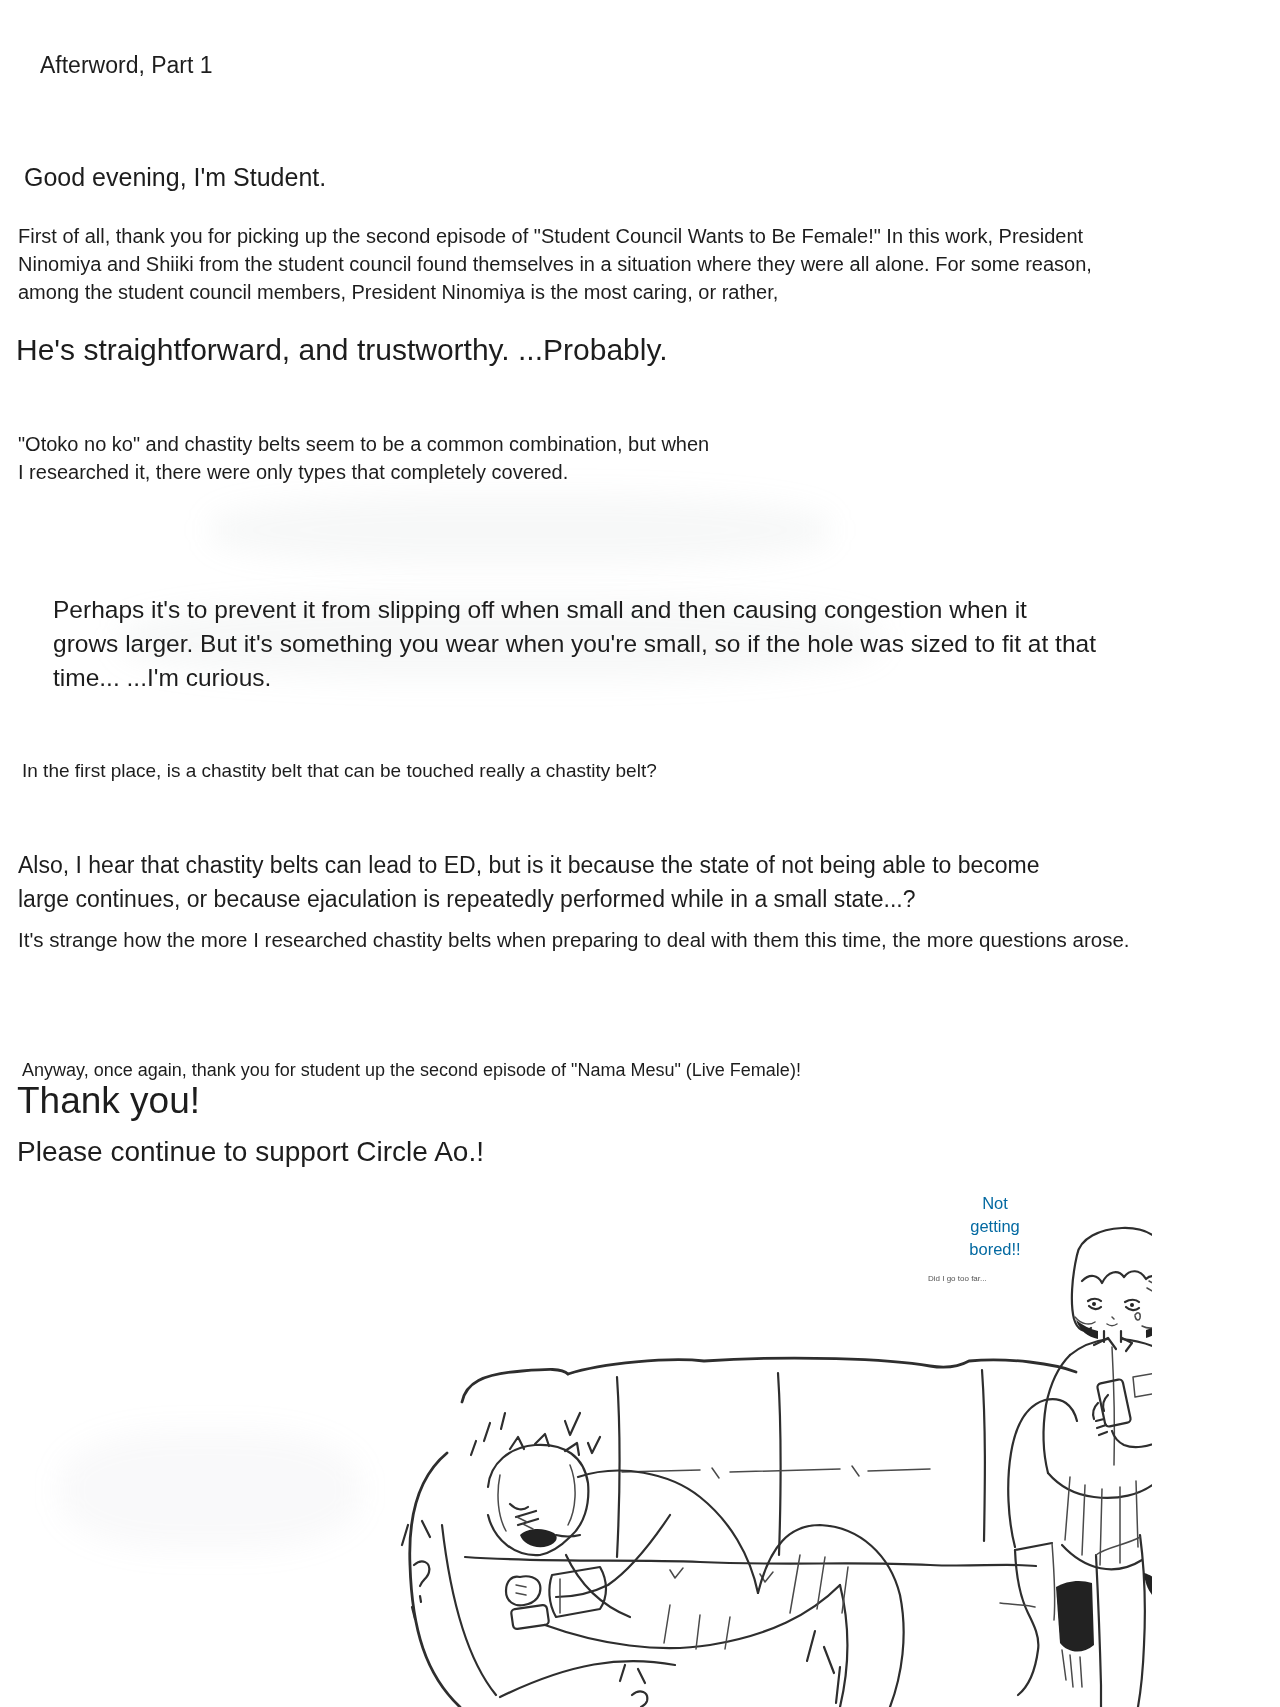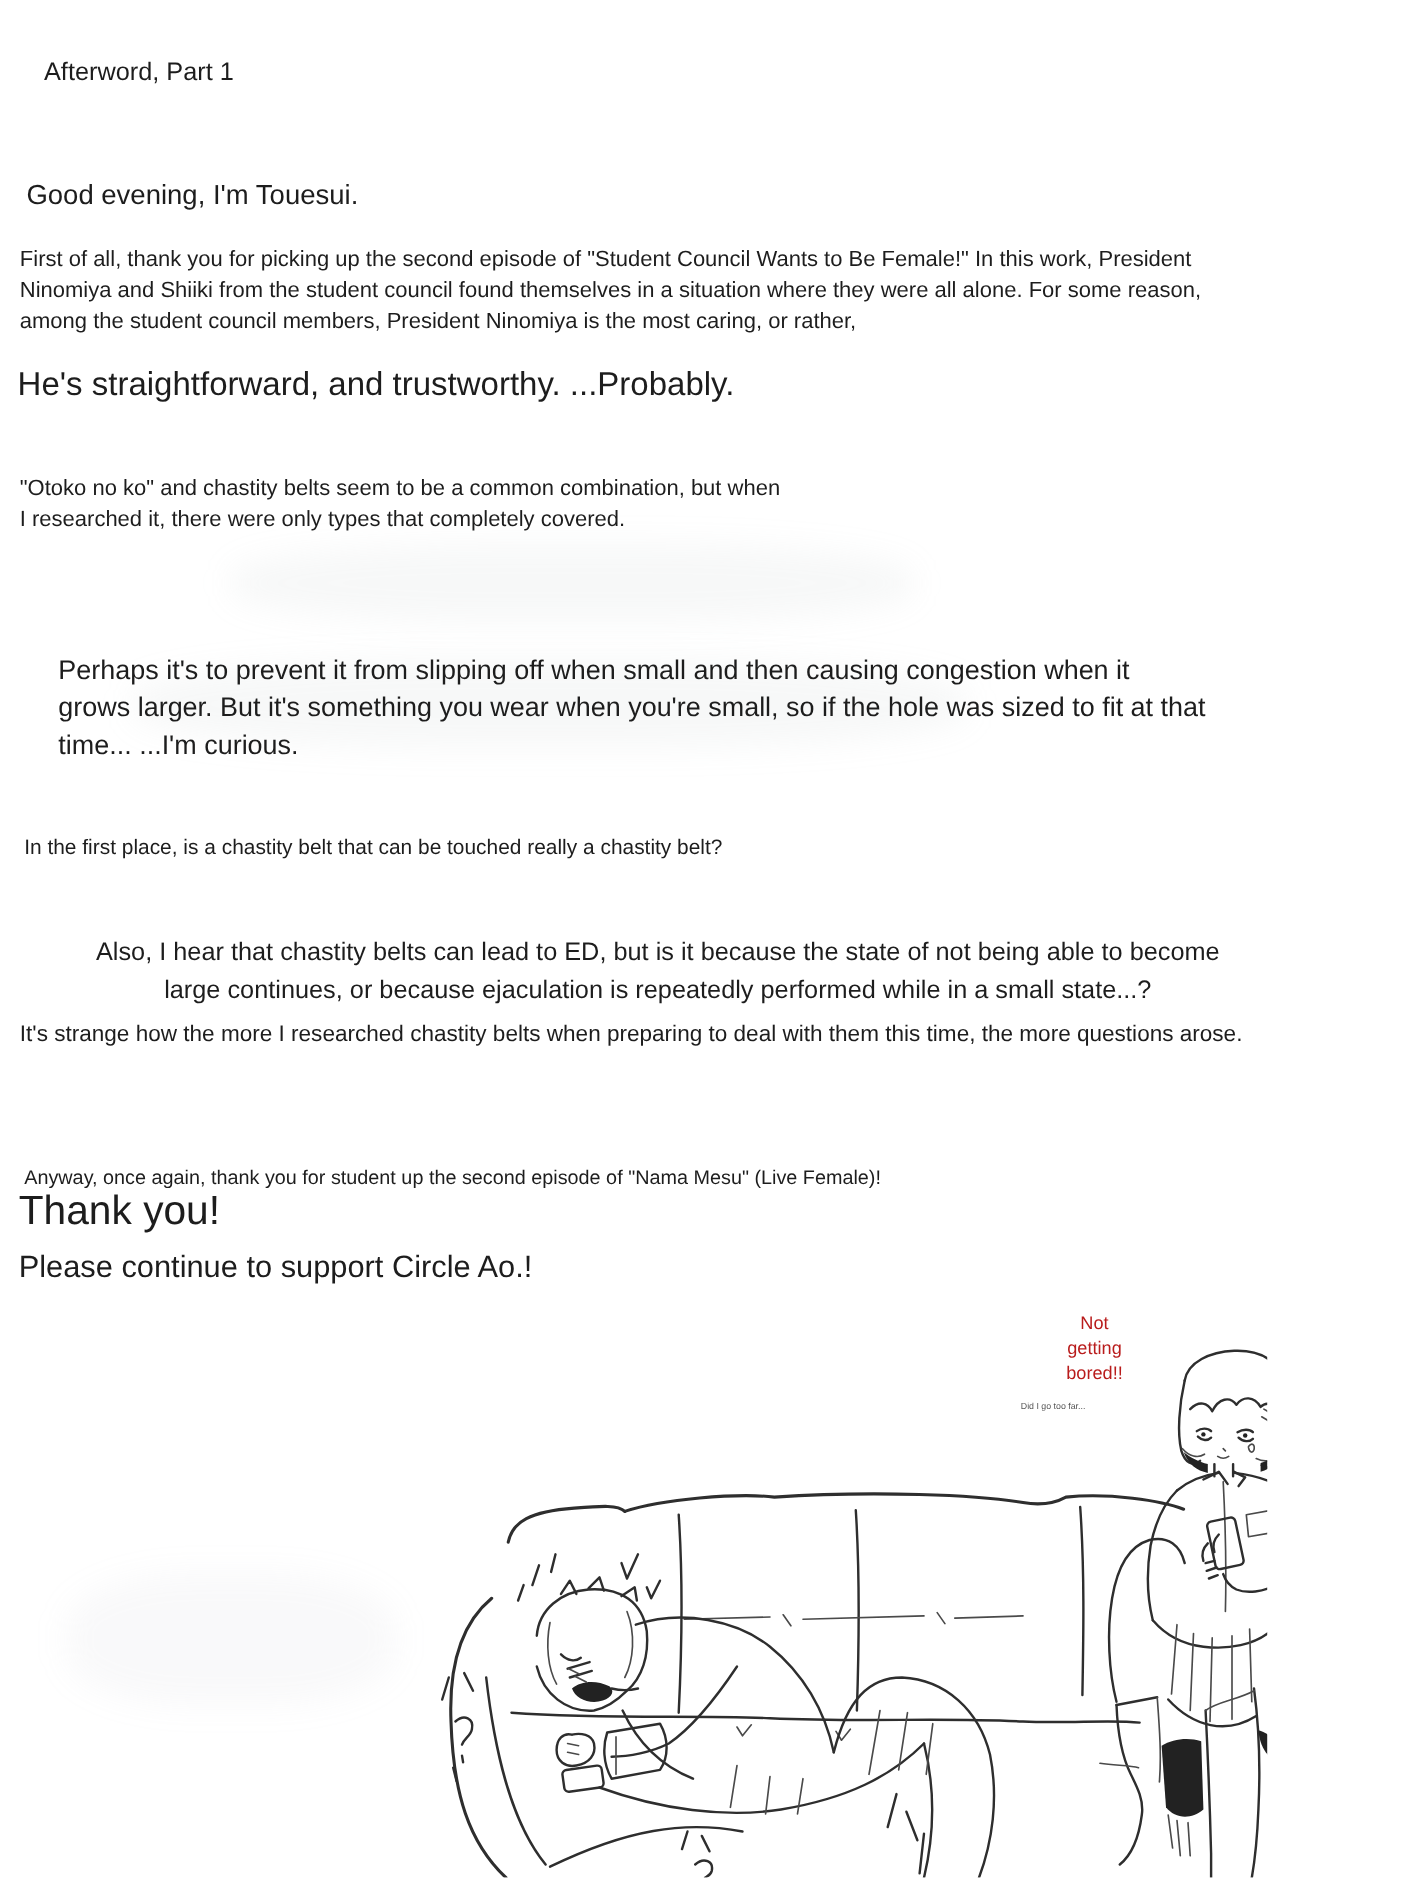--- a/index.html
+++ b/index.html
@@ -7,48 +7,48 @@
   .canvas{position:relative;width:1152px;height:1707px;background:#ffffff;overflow:hidden;color:#1d1d1d;}
   .txt{position:absolute;white-space:pre-line;color:#1d1d1d;}
   .title{left:40px;top:52px;font-size:23px;}
   .greeting{left:24px;top:163px;font-size:25px;}
   .para-intro{left:18px;top:222px;width:1150px;font-size:20px;line-height:28px;}
   .emphasis{left:16px;top:333px;font-size:30px;}
   .para-otoko{left:18px;top:430px;font-size:20px;line-height:28px;}
   .para-immediate{left:18px;top:503px;width:1130px;font-size:22.5px;line-height:35px;}
   .para-perhaps{left:20px;top:593px;width:1140px;font-size:24.5px;line-height:34px;margin-left:33px;}
   .para-first{left:22px;top:760px;font-size:19px;}
-  .para-ed{left:18px;top:848px;width:1160px;font-size:23px;line-height:34px;text-align:center;}
+  .para-ed{left:18px;top:848px;width:1160px;font-size:23px;line-height:34px;}
   .para-strange{left:18px;top:928px;font-size:20.5px;}
   .para-anyway{left:22px;top:1060px;font-size:18px;}
   .thank-you{left:17px;top:1080px;font-size:37px;}
   .support{left:17px;top:1136px;font-size:28px;text-align:center;}
   .time-skip{left:1130px;top:1048px;width:185px;font-size:24px;line-height:36px;text-align:center;}
-  .speech{left:935px;top:1192px;width:120px;font-size:16.5px;line-height:23px;text-align:center;color:#b91c1c;}
+  .speech{left:935px;top:1192px;width:120px;font-size:16.5px;line-height:23px;text-align:center;color:#0369a1;}
   .small-note{left:928px;top:1274px;font-size:8px;color:#555;}
   .smudge{position:absolute;background:rgba(173,190,186,0.10);filter:blur(14px);border-radius:40%;}
   .sm1{left:210px;top:495px;width:620px;height:70px;}
   .sm2{left:120px;top:600px;width:760px;height:80px;}
   .sm3{left:60px;top:1430px;width:300px;height:120px;background:rgba(180,180,185,0.08);}
   .illustration{position:absolute;left:370px;top:1225px;width:910px;height:482px;}
   svg .ink{stroke:#2e2e2e;fill:none;stroke-linecap:round;stroke-linejoin:round;}
   svg .w28{stroke-width:2.8;} svg .w22{stroke-width:2.2;} svg .w15{stroke-width:1.5;stroke:#4a4a4a;}
   svg .fill-ink{fill:#222;stroke:none;}
 </style>
 </head>
 <body>
 
 <div class="canvas">
 
   <div class="smudge sm1"></div>
   <div class="smudge sm2"></div>
   <div class="smudge sm3"></div>
 
   <div class="txt title">Afterword, Part 1</div>
-  <div class="txt greeting">Good evening, I'm Touesui.</div>
+  <div class="txt greeting">Good evening, I'm Student.</div>
   <div class="txt para-intro">First of all, thank you for picking up the second episode of "Student Council Wants to Be Female!" In this work, President
 Ninomiya and Shiiki from the student council found themselves in a situation where they were all alone. For some reason,
 among the student council members, President Ninomiya is the most caring, or rather,</div>
   <div class="txt emphasis">He's straightforward, and trustworthy. ...Probably.</div>
   <div class="txt para-otoko">"Otoko no ko" and chastity belts seem to be a common combination, but when
 I researched it, there were only types that completely covered.</div>
   <div class="txt para-perhaps">Perhaps it's to prevent it from slipping off when small and then causing congestion when it
 grows larger. But it's something you wear when you're small, so if the hole was sized to fit at that
 time... ...I'm curious.</div>
   <div class="txt para-first">In the first place, is a chastity belt that can be touched really a chastity belt?</div>

